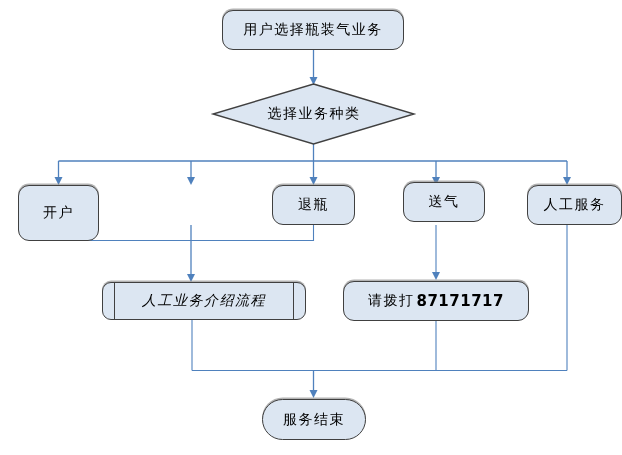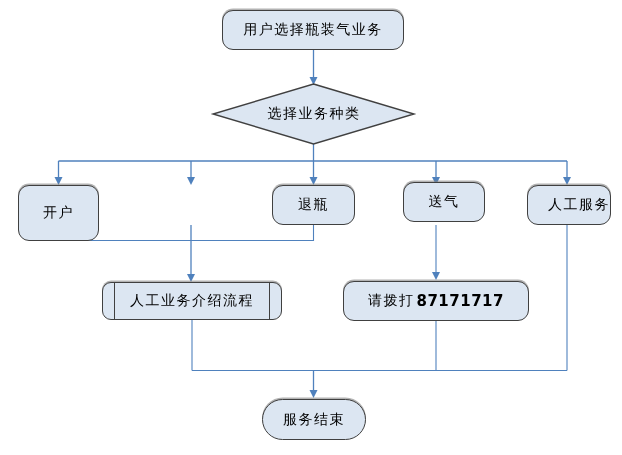--- a/index.html
+++ b/index.html
@@ -96,25 +96,25 @@
 
 
   <div class="node" style="left:272px;top:185px;width:83px;height:40px;">
     <span>退瓶</span>
   </div>
 
   <div class="node" style="left:395px;top:182px;width:82px;height:40px;margin-left:8px;">
     <span>送气</span>
   </div>
 
-  <div class="node" style="left:527px;top:185px;width:84px;height:40px;justify-content:flex-end;">
+  <div class="node" style="left:527px;top:185px;width:95px;height:40px;">
     <span>人工服务</span>
   </div>
 
-  <div class="node predef" style="left:102px;top:282px;width:180px;height:38px;border-radius:9px;">
+  <div class="node predef" style="left:102px;top:282px;width:204px;height:38px;border-radius:9px;font-style:italic;">
     <i class="sidebar-line left"></i>
     <i class="sidebar-line right"></i>
     <span>人工业务介绍流程</span>
   </div>
 
   <div class="node" style="left:343px;top:281px;width:186px;height:40px;">
     <span>请拨打</span>
       <span class="phone">87171717</span>
   </div>
 

